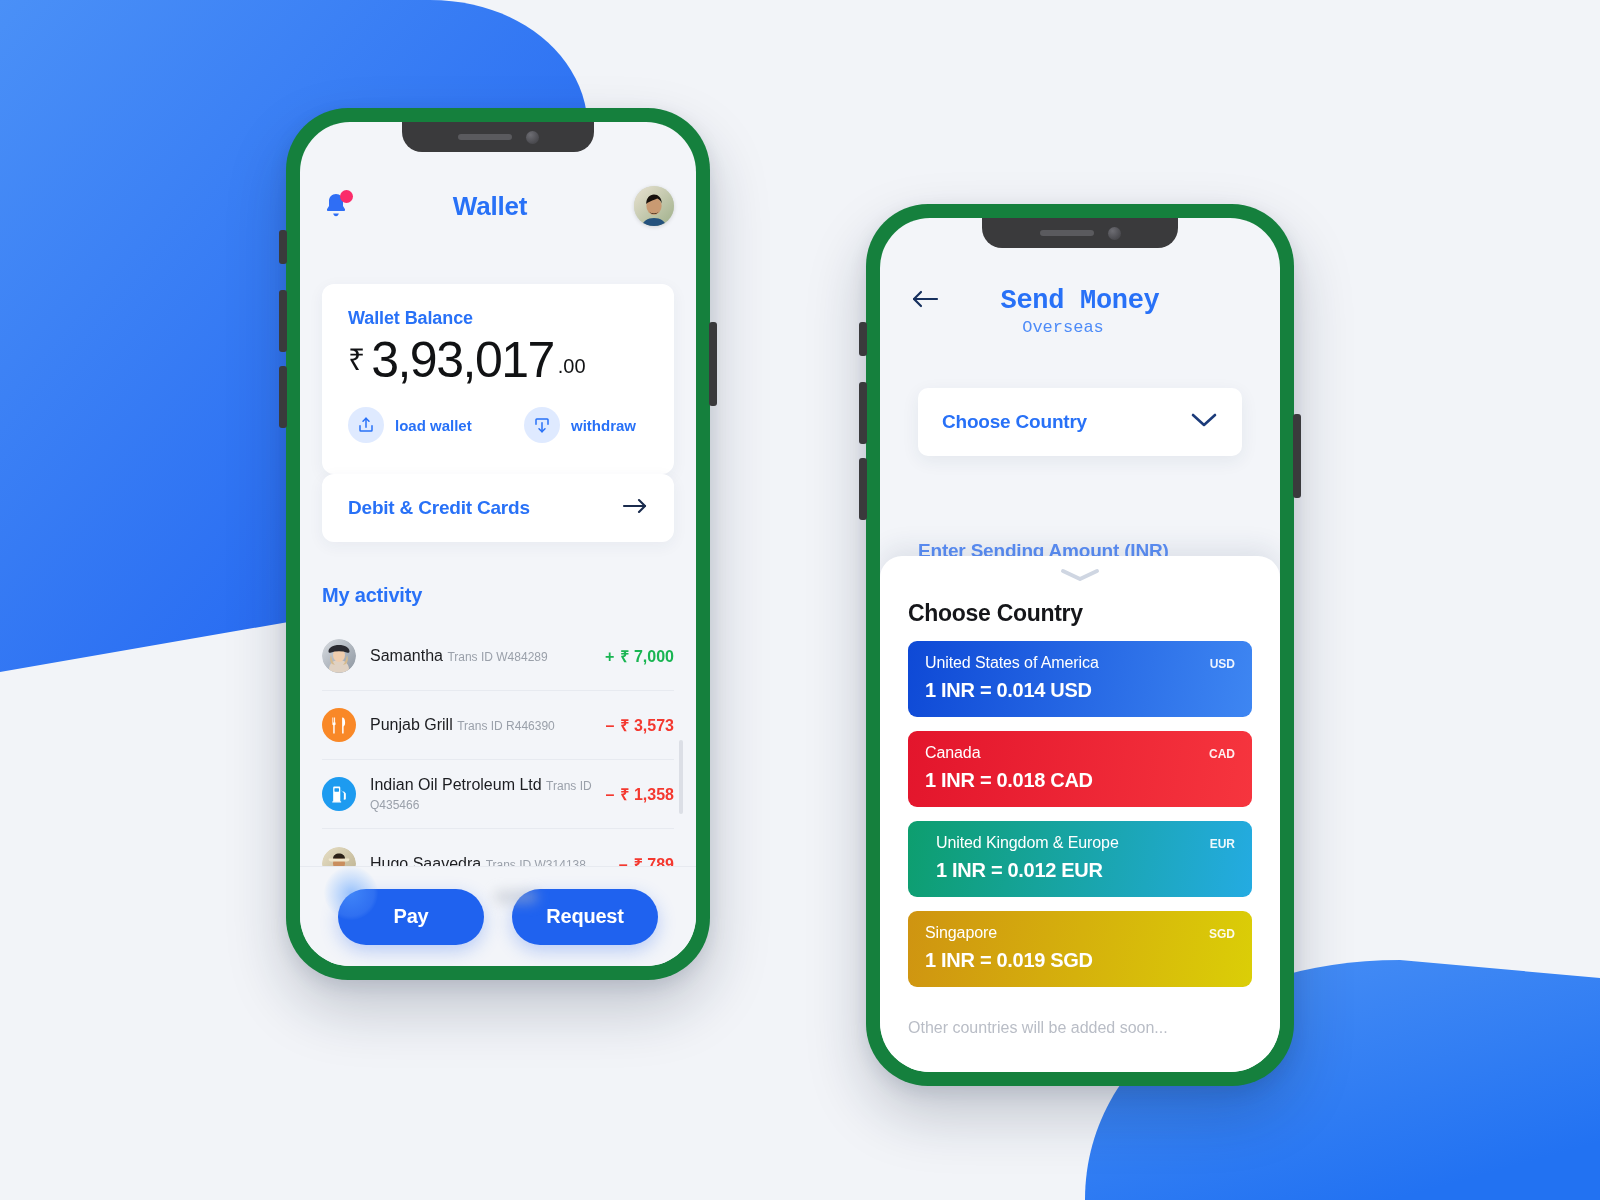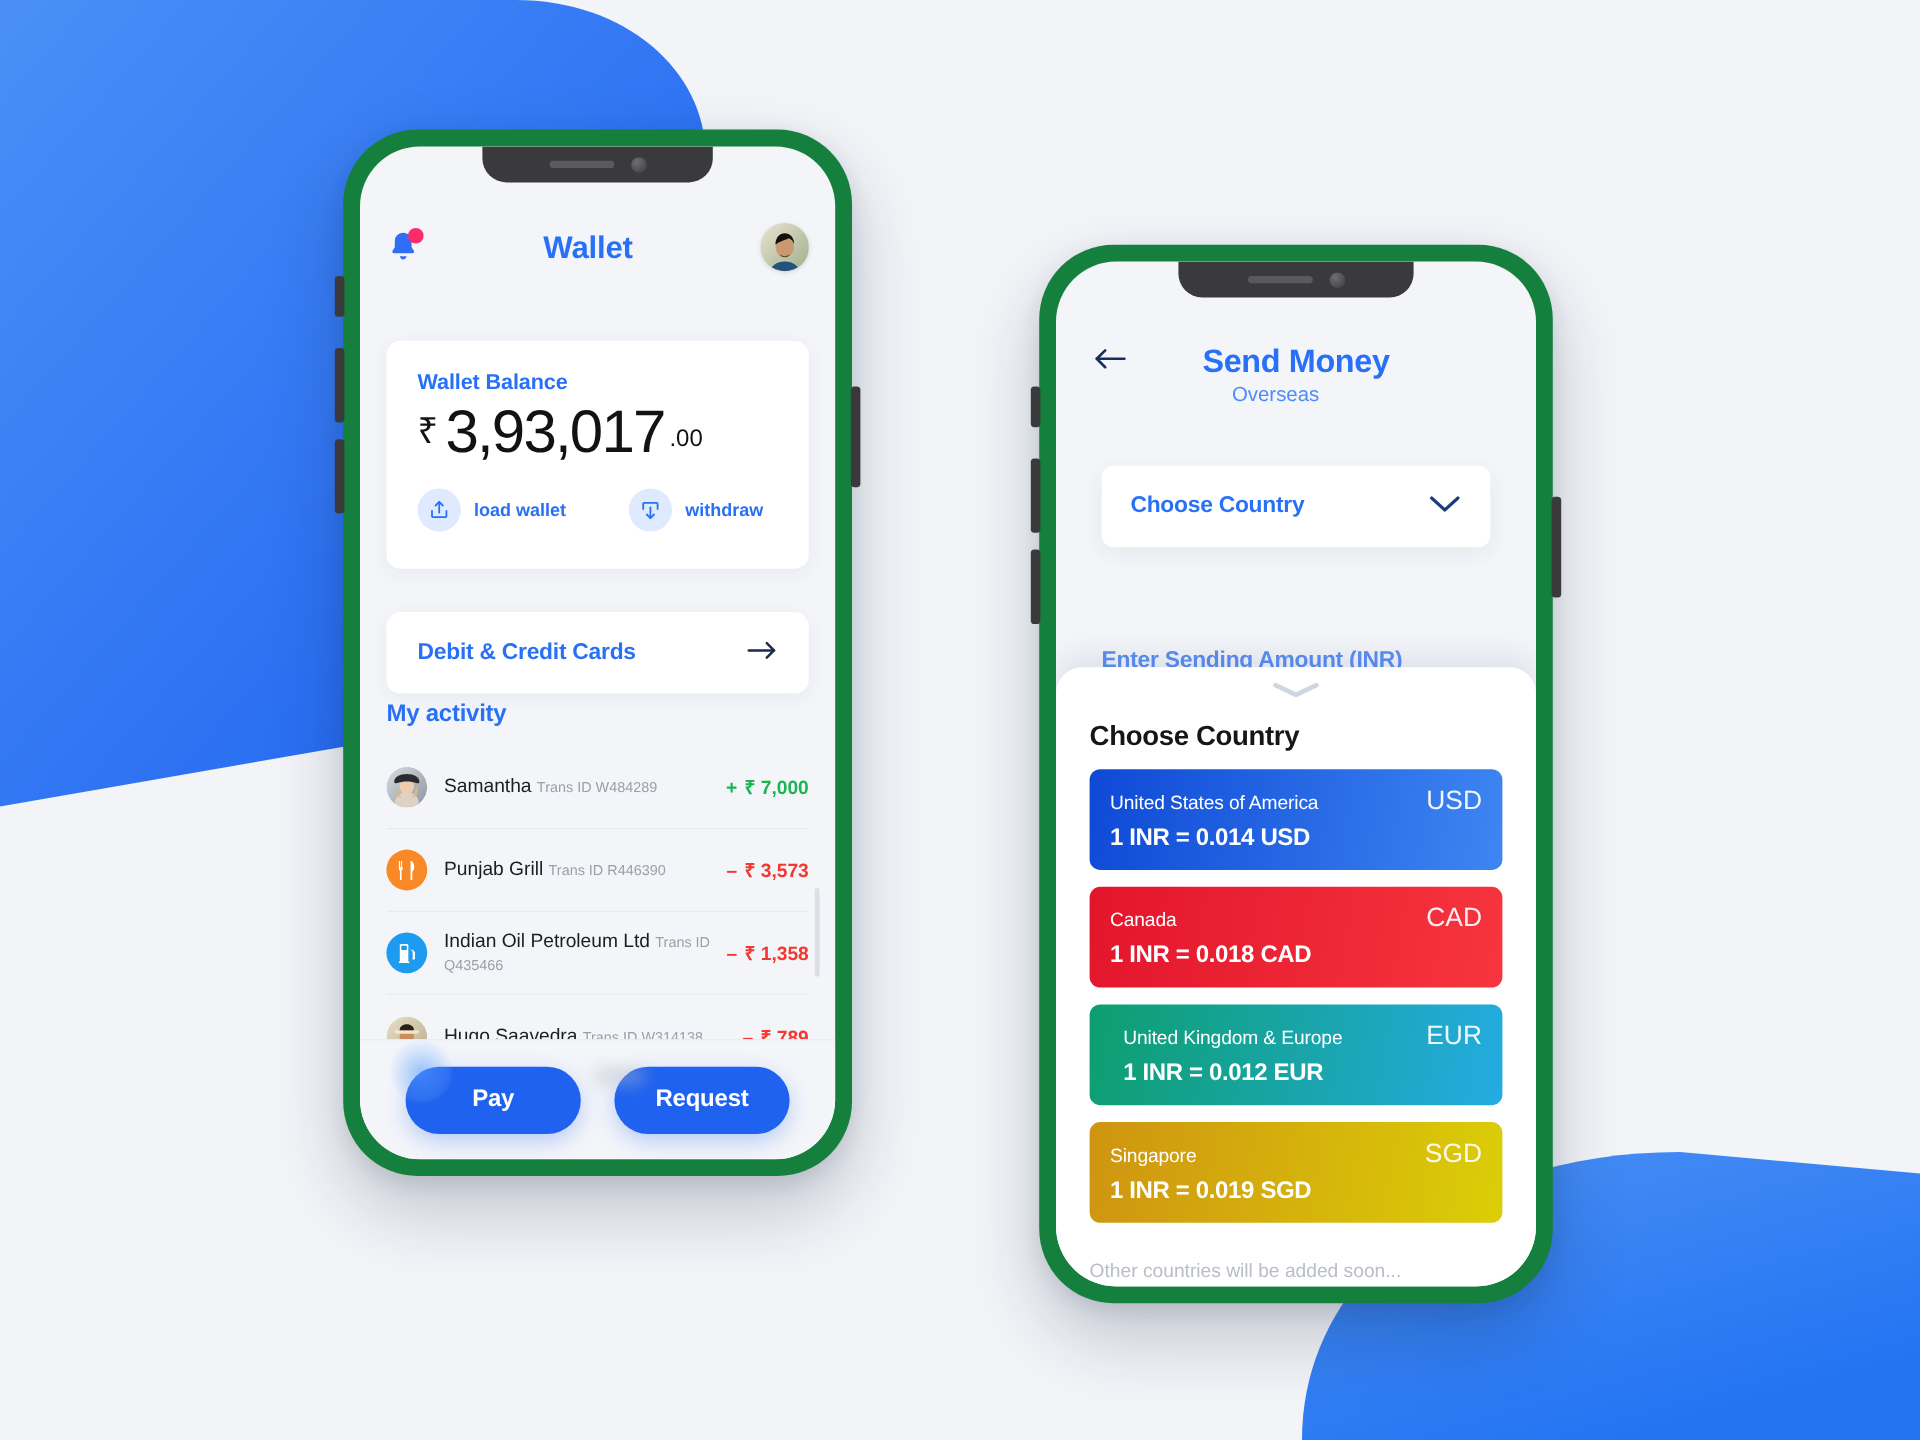--- a/index.html
+++ b/index.html
@@ -84,21 +84,21 @@
   .bal-actions { display: flex; margin-top: 22px; }
   .bal-act { display: flex; align-items: center; gap: 11px; }
   .bal-act:first-child { width: 176px; }
   .act-ic {
     width: 36px; height: 36px; border-radius: 50%;
     background: #dfeaff; display: flex; align-items: center; justify-content: center;
   }
   .act-label { color: #2871f7; font-size: 15px; font-weight: bold; }
 
   #cards-card {
-    top: 388px; height: 68px;
+    top: 352px; height: 68px;
     display: flex; align-items: center; justify-content: space-between;
     padding: 0 26px;
   }
   .cards-label { color: #2871f7; font-size: 19px; font-weight: bold; letter-spacing: -.2px; }
 
   .activity-title {
     position: absolute; left: 22px; top: 462px;
     color: #2871f7; font-size: 20px; font-weight: bold; letter-spacing: -.2px;
   }
   .activity-list { position: absolute; left: 22px; right: 22px; top: 500px; }
@@ -147,21 +147,21 @@
   .smudge {
     position: absolute; left: 194px; bottom: 62px;
     width: 44px; height: 14px; border-radius: 8px;
     background: rgba(180,186,198,.45); filter: blur(6px);
   }
 
   
   #phone2 { left: 866px; top: 204px; width: 428px; height: 882px; }
   #phone2 .notch { width: 196px; height: 30px; }
 
-  .p2-header { position: absolute; top: 68px; left: 0; right: 0; padding: 0 30px; }
+  .p2-header { position: absolute; top: 68px; left: 0; right: 0; padding: 0 30px; font-family: Liberation Mono, monospace; }
   .p2-head-row { display: flex; align-items: center; }
   .back-arrow { width: 34px; }
   .p2-title { flex: 1; text-align: center; color: #2871f7; font-size: 27px; font-weight: bold; letter-spacing: -.3px; margin-left: -34px;}
   .p2-sub { text-align: center; color: #4d8bf8; font-size: 17px; margin-top: 2px; margin-left: -34px; }
 
   #choose-country-select {
     position: absolute; left: 38px; right: 38px; top: 170px; height: 68px;
     background: #fff; border-radius: 10px;
     box-shadow: 0 5px 18px rgba(30,50,90,.07);
     display: flex; align-items: center; justify-content: space-between;
@@ -186,21 +186,21 @@
   }
   .sheet-title {
     margin-top: 44px; font-size: 23px; font-weight: bold; color: #15161a; letter-spacing: -.3px;
   }
   .country-card {
     margin-top: 14px; border-radius: 9px; padding: 13px 17px 15px;
     color: #fff; position: relative;
   }
   .cc-top { display: flex; justify-content: space-between; align-items: baseline; }
   .cc-name { font-size: 16px; font-weight: 400; letter-spacing: -.1px; text-align: center; }
-  .cc-code { font-size: 22px; font-weight: 400; opacity: .92; margin-left: 45px; }
+  .cc-code { font-size: 12px; font-weight: 700; opacity: .92; margin-left: 45px; }
   .cc-rate { font-size: 20px; font-weight: bold; margin-top: 7px; letter-spacing: -.3px; }
   .sheet-note { margin-top: 32px; color: #b9bdc6; font-size: 16px; }
 </style>
 </head>
 <body>
 
 <div class="bg">
   <svg viewBox="0 0 1600 1200" xmlns="http://www.w3.org/2000/svg">
     <defs>
       <linearGradient id="gradTL" x1="0" y1="0" x2="1" y2="1">

